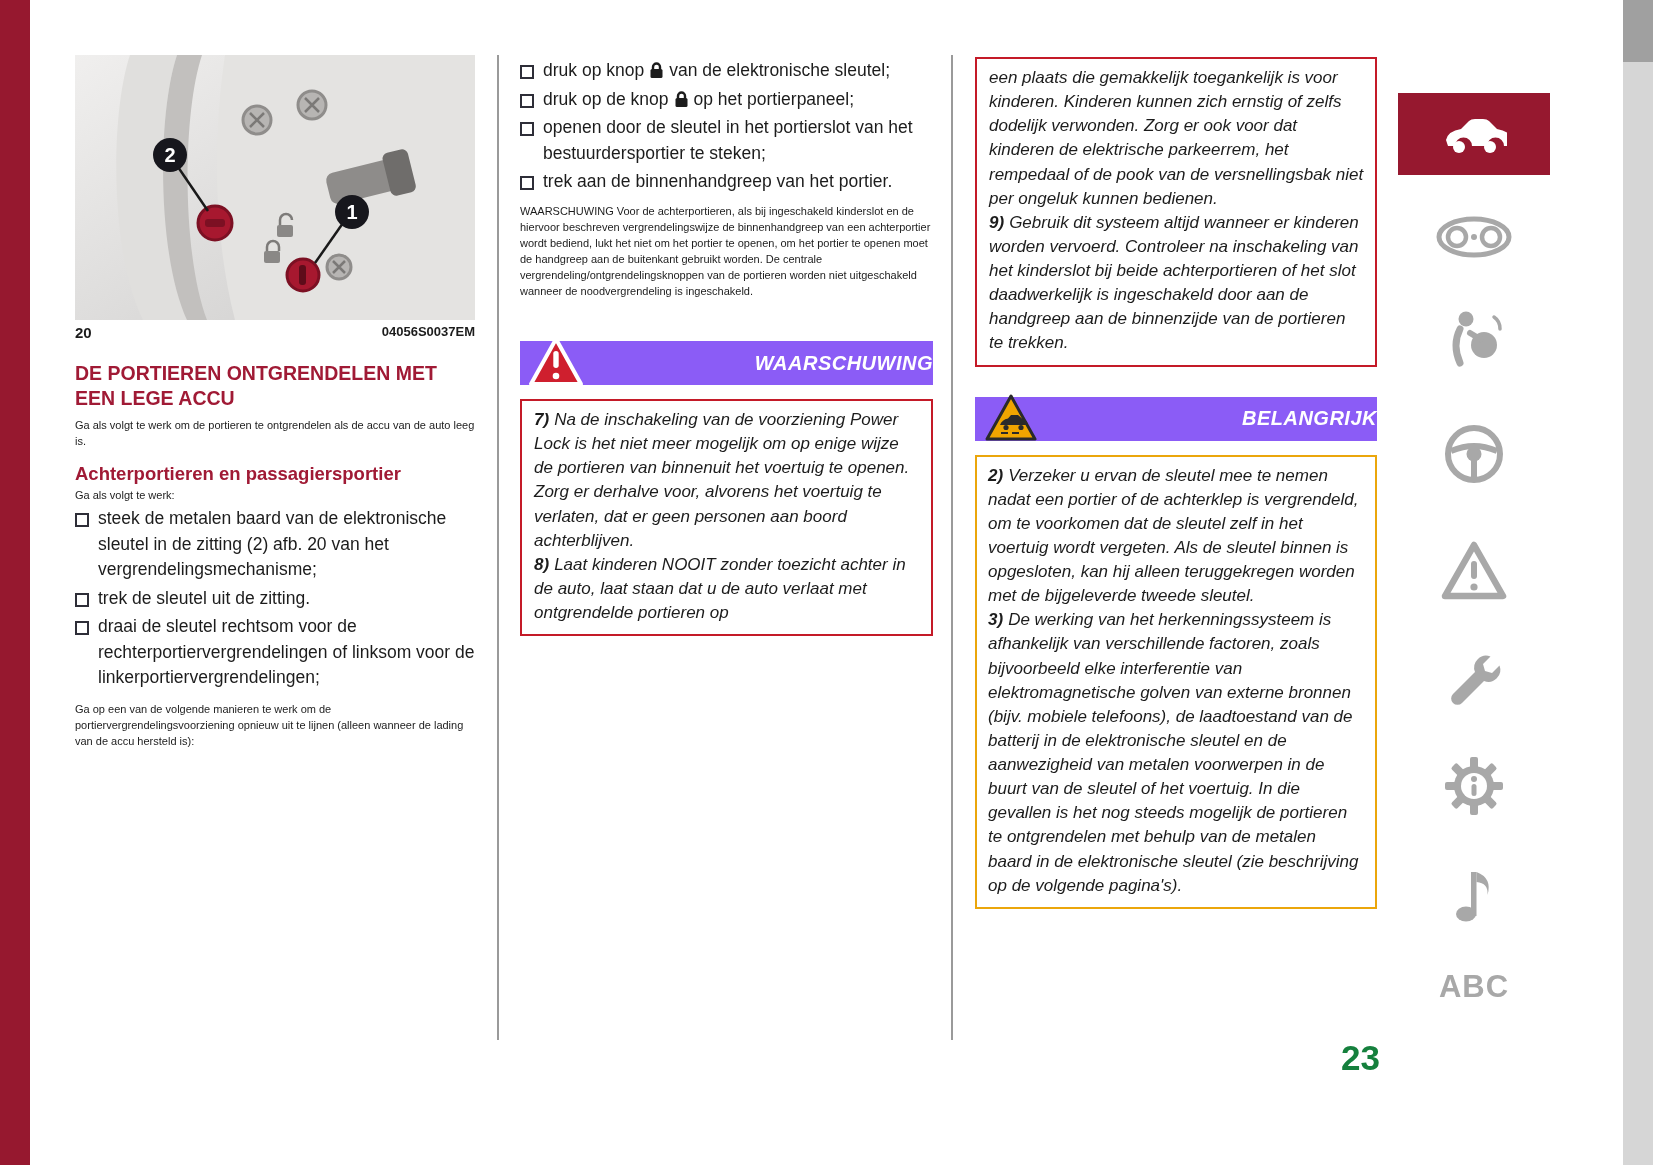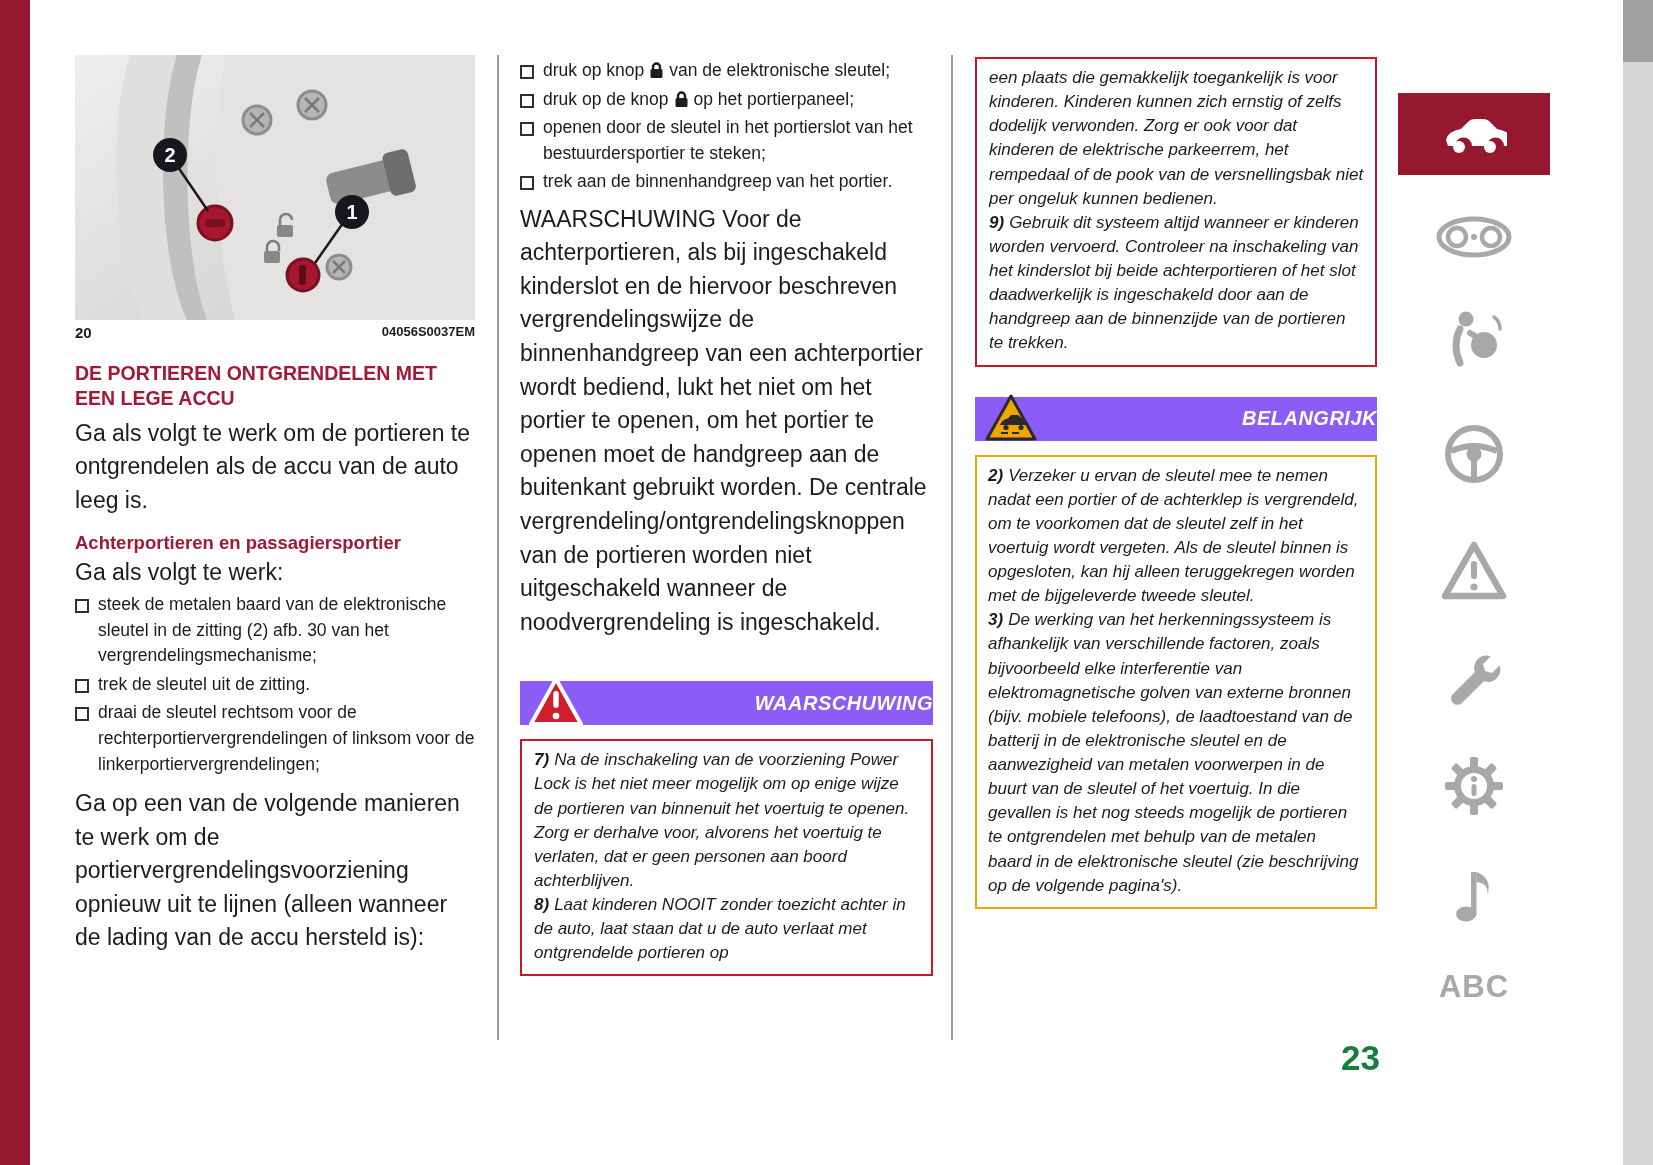--- a/index.html
+++ b/index.html
@@ -12,21 +12,21 @@
   .left-bar{position:absolute;left:0;top:0;width:30px;height:1165px;background:#96182f;}
   .edge-strip{position:absolute;left:1623px;top:0;width:30px;height:1165px;background:#d6d6d6;}
   .edge-corner{position:absolute;left:1623px;top:0;width:30px;height:62px;background:#a0a0a0;}
   .vdiv{position:absolute;top:55px;height:985px;width:1.5px;background:#9a9a9a;}
 
   .col{position:absolute;}
   .col1{left:75px;top:55px;width:400px;}
   .col2{left:520px;top:55px;width:413px;}
   .col3{left:975px;top:57px;width:402px;}
 
-  p{font-size:23px;line-height:1.46;margin:0 0 2px;}
+  p{font-size:11px;line-height:1.46;margin:0 0 2px;}
   h2{color:#a01a35;font-size:19.5px;line-height:1.28;margin:20px 0 6px;font-weight:bold;}
   h3{color:#a01a35;font-size:18.5px;margin:14px 0 2px;font-weight:bold;}
 
   .figure{width:400px;height:265px;position:relative;}
   .figure svg{display:block;}
   .caption-row{display:flex;justify-content:space-between;align-items:flex-start;
     font-weight:bold;margin:4px 0 0;}
   .caption-num{font-size:15px;}
   .caption-code{font-size:13px;}
 
@@ -136,21 +136,21 @@
     <span class="caption-code">04056S0037EM</span>
   </div>
 
   <h2>DE PORTIEREN ONTGRENDELEN MET EEN LEGE ACCU</h2>
   <p>Ga als volgt te werk om de portieren te ontgrendelen als de accu van de auto leeg is.</p>
   <h3>Achterportieren en passagiersportier</h3>
   <p>Ga als volgt te werk:</p>
 
   <div class="bullet">
     <span class="sq"></span>
-    <span class="bt">steek de metalen baard van de elektronische sleutel in de zitting (2) afb. 30 van het vergrendelingsmechanisme;</span>
+    <span class="bt">steek de metalen baard van de elektronische sleutel in de zitting (2) afb. 20 van het vergrendelingsmechanisme;</span>
   </div>
   <div class="bullet">
     <span class="sq"></span>
     <span class="bt">trek de sleutel uit de zitting.</span>
   </div>
   <div class="bullet">
     <span class="sq"></span>
     <span class="bt">draai de sleutel rechtsom voor de rechterportiervergrendelingen of linksom voor de linkerportiervergrendelingen;</span>
   </div>
 

